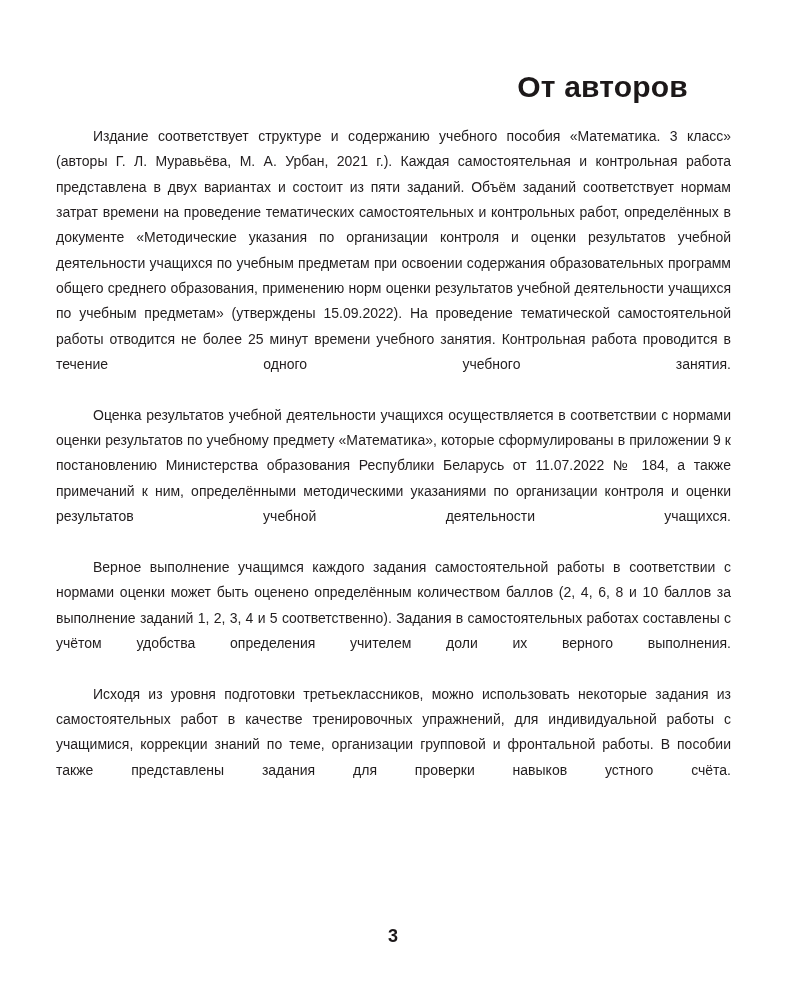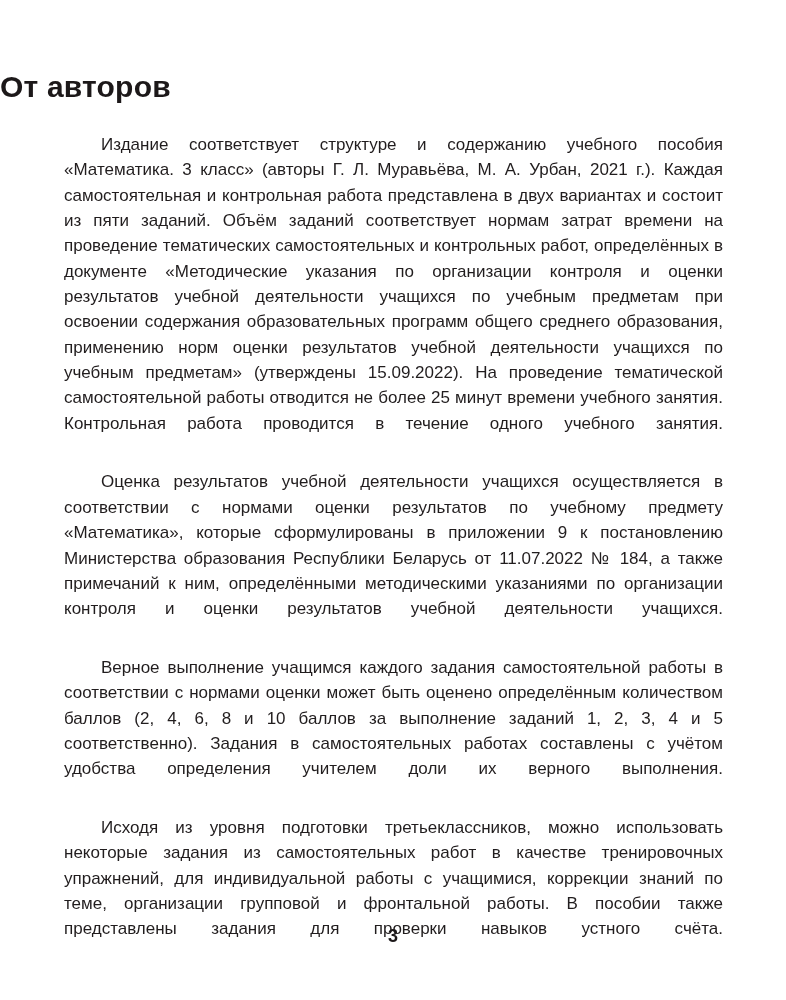--- a/index.html
+++ b/index.html
@@ -23,39 +23,39 @@
     height: 1000px;
     box-sizing: border-box;
     background: #ffffff;
   }
 
   .page-title {
     position: absolute;
     top: 49px;
     left: 0;
     width: 688px;
-    text-align: left;
+    text-align: right;
     font-size: 30px;
     line-height: 36px;
     font-weight: bold;
     letter-spacing: 0.2px;
     color: #1c1819;
   }
 
   .text-block {
     position: absolute;
     top: 124px;
     left: 56px;
     width: 675px;
   }
 
   p.para {
-    margin: 8px;
+    margin: 0;
     padding: 0;
-    font-size: 17px;
+    font-size: 14px;
     line-height: 25.35px;
     text-align: justify;
     text-justify: inter-word;
     text-indent: 37px;
     color: #211d1e;
     hyphens: manual;
     word-spacing: 0px;
   }
 
   

